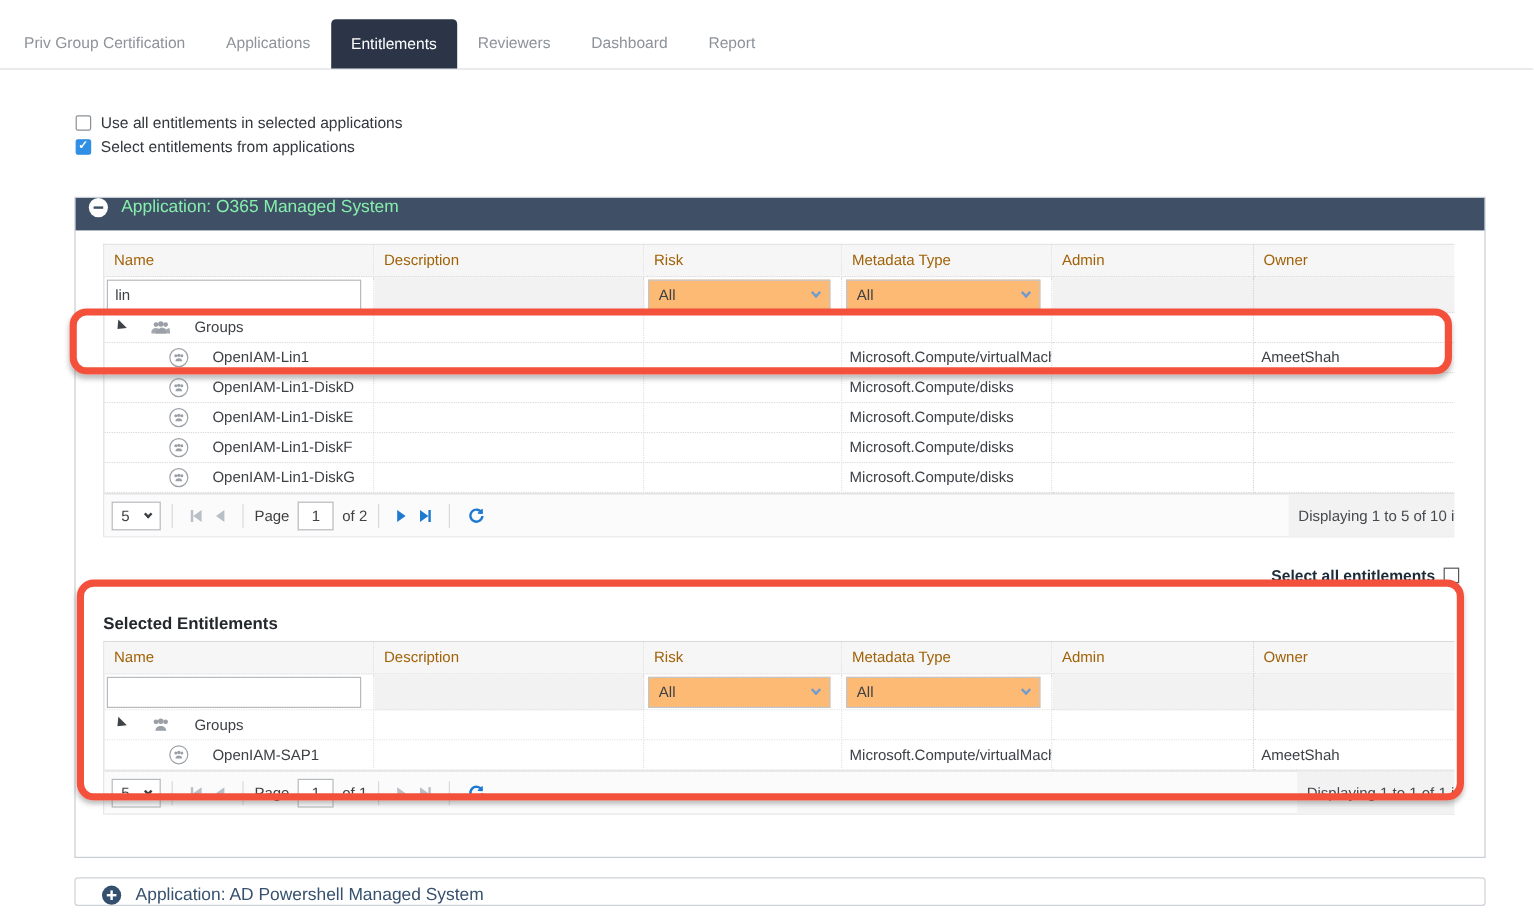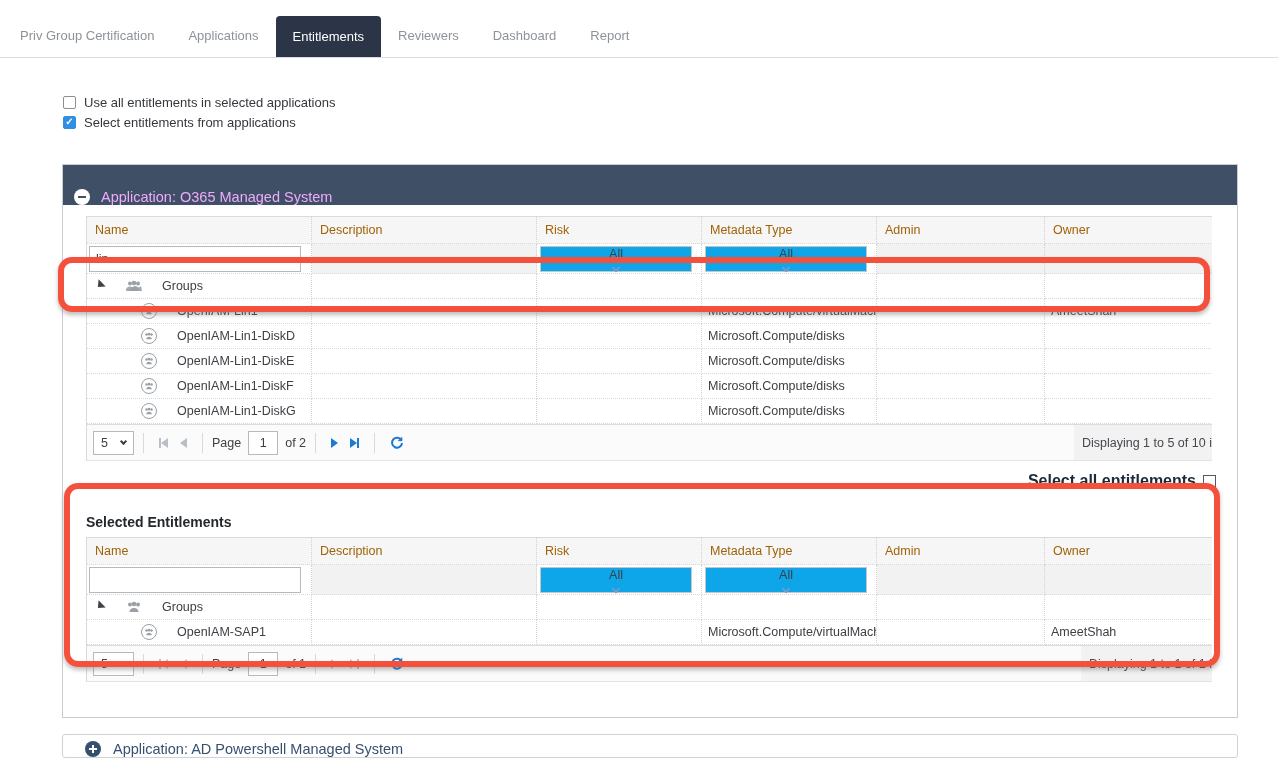--- a/index.html
+++ b/index.html
@@ -14,21 +14,21 @@
 
   
   .options { margin:34px 0 0 63px; }
   .optrow { display:flex; align-items:center; height:20px; gap:8px; font-size:13px; color:#33373c; }
   .cb { width:13px; height:13px; border:1px solid #8a8f94; border-radius:2px; background:#fff; flex:0 0 auto; }
   .cb.checked { background:#2f8fe5; border-color:#2f8fe5; color:#fff; font-size:10px; font-weight:bold;
                 display:flex; align-items:center; justify-content:center; line-height:1; }
 
   
   .panel { width:1176px; margin:32px 0 0 62px; border:1px solid #c9cdd2; background:#fff; }
-  .panel-header { height:40px; background:#3e4f66; color:#f0abfc; display:flex; align-items:flex-end; padding-left:11px; gap:11px; cursor:pointer; }
+  .panel-header { height:27px; background:#3e4f66; color:#86efac; display:flex; align-items:flex-start; padding-left:11px; gap:11px; cursor:pointer; }
   .panel-title { font-size:14.5px; }
   .circle-icon { width:16px; height:16px; border-radius:50%; display:flex; align-items:center; justify-content:center; flex:0 0 auto; }
   .minus-circle { background:#fff; }
   .minus-circle .dash { width:8px; height:2px; background:#3e4f66; }
   .plus-circle { background:#35506e; position:relative; }
   .plus-circle .h { width:8px; height:2px; background:#fff; position:absolute; }
   .plus-circle .v { width:2px; height:8px; background:#fff; position:absolute; }
   .panel-body { padding:11px 0 0 23px; }
 
   .panel.collapsed { height:24px; margin-top:16px; border-radius:3px; border-color:#cfd3d7; display:flex; align-items:flex-end; padding-left:22px; background:#fff; }
@@ -36,21 +36,21 @@
 
   
   .clip { width:1126px; overflow:hidden; }
   .tbl { width:1160px; border-left:1px solid #d8dadc; border-top:1px solid #d8dadc; font-size:12.5px; }
   .grid { display:grid; grid-template-columns:225px 225px 165px 175px 168px 202px; }
   .cell { border-right:1px dotted #d2d2d2; border-bottom:1px dotted #d8d8d8; overflow:hidden; white-space:nowrap; }
   .thead .cell { background:#f6f6f7; color:#a16207; padding:6px 8px; height:27px; }
   .frow .cell { height:30px; display:flex; align-items:center; }
   .frow .cell.dis { background:#f2f2f3; }
   .txt-input { border:1px solid #b7babd; height:26px; width:212px; margin-left:2px; padding:0 6px; font-size:12.5px; color:#3d4045; font-family:inherit; background:#fff; }
-  .fake-select { border:1px solid #c3c6c9; height:26px; background:#0ea5e9; display:flex; align-items:center; justify-content:space-between; padding:0 8px; margin-left:3px; cursor:pointer;flex-direction:column; }
+  .fake-select { border:1px solid #c3c6c9; height:26px; background:#fdba74; display:flex; align-items:center; justify-content:space-between; padding:0 8px; margin-left:3px; cursor:pointer; }
   .fake-select.risk { width:152px; }
   .fake-select.meta { width:162px; }
   .chev { width:6px; height:6px; border-right:2px solid #6f9bd1; border-bottom:2px solid #6f9bd1; transform:rotate(45deg); margin-top:-3px; }
   .chev.dark { border-color:#3c3f44; width:5px; height:5px; }
   .trow .cell { height:25px; display:flex; align-items:center; padding:0 6px; }
   .name-cell { gap:20px; }
   .indent { width:28px; flex:0 0 auto; }
   .exp-tri { width:0; height:0; border-left:5px solid transparent; border-right:5px solid transparent; border-top:6px solid #3f4348; transform:rotate(45deg); margin:0 1px 2px 2px; flex:0 0 auto; }
   .gicon { color:#9aa0a6; flex:0 0 auto; display:flex; }
   .circ-icon { width:16px; height:16px; border:1px solid #9aa0a6; border-radius:50%; display:flex; align-items:center; justify-content:center; flex:0 0 auto; color:#9aa0a6; }
@@ -63,21 +63,21 @@
   .tri { width:0; height:0; border-style:solid; display:inline-block; }
   .tri.r { border-width:5px 0 5px 7px; border-color:transparent transparent transparent currentColor; }
   .tri.l { border-width:5px 7px 5px 0; border-color:transparent currentColor transparent transparent; }
   .vbar { width:2px; height:10px; background:currentColor; display:inline-block; }
   .dis-ic { color:#b9bfc6; }
   .en-ic { color:#1e79d0; }
   .page-input { width:30px; height:24px; border:1px solid #b7babd; text-align:center; font-size:12.5px; font-family:inherit; color:#3d4045; margin:0 7px; background:#fff; }
   .status { margin-left:auto; height:100%; background:#f2f2f3; display:flex; align-items:center; padding:0 8px; color:#45484c; }
 
   
-  .select-all { width:1130px; display:flex; justify-content:flex-end; align-items:center; gap:7px; margin-top:11px; font-size:16px; font-weight:bold; color:#1c2b3a; }
+  .select-all { width:1130px; display:flex; justify-content:flex-end; align-items:center; gap:7px; margin-top:24px; font-size:13px; font-weight:bold; color:#1c2b3a; }
   .sa-cb { width:13px; height:13px; border:1px solid #54585c; background:#fff; flex:0 0 auto; cursor:pointer; }
   .sel-heading { font-size:14px; font-weight:bold; color:#24282d; margin-top:24px; }
   .sel-tbl-wrap { margin-top:7px; }
   .pad-bottom { height:35px; }
 
   
   .hl { position:absolute; border:6px solid #f4513d; border-radius:14px; box-shadow:0 3px 4px rgba(110,110,110,.45); pointer-events:none; }
   #hl1 { left:58px; top:257px; width:1152px; height:55px; }
   #hl2 { left:64px; top:483px; width:1156px; height:184px; }
 </style>

